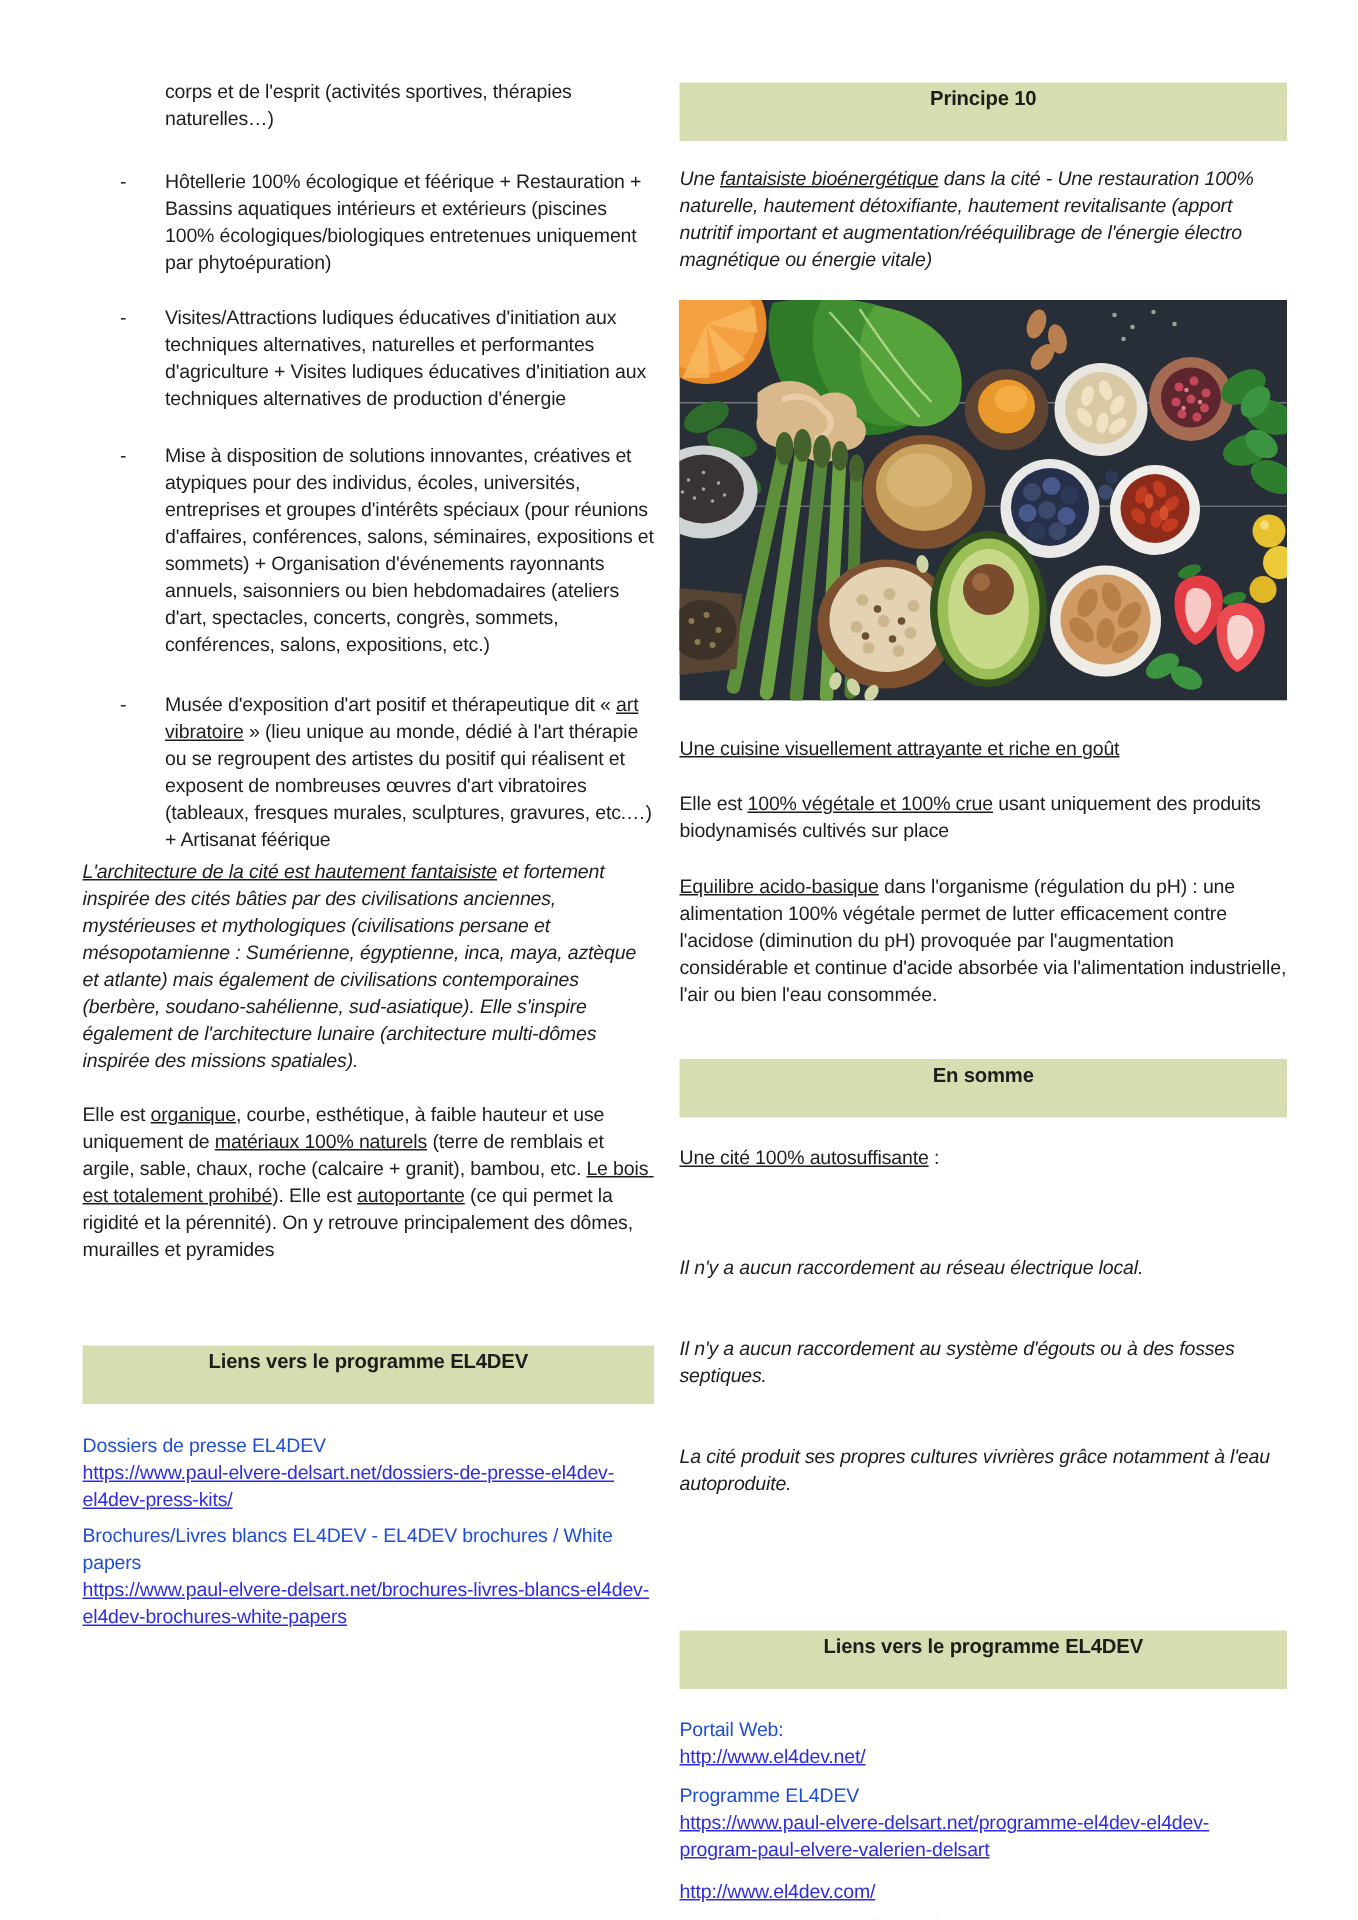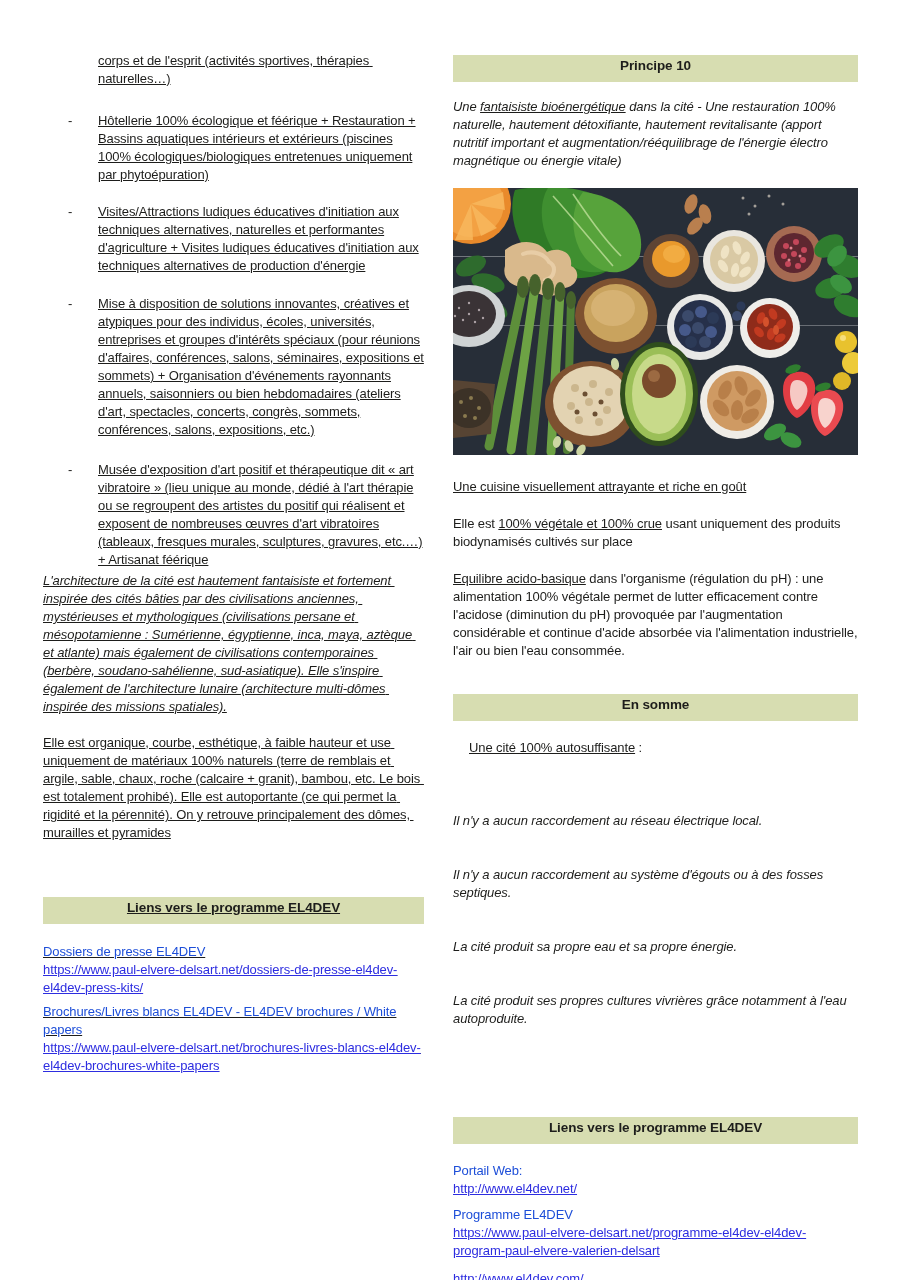--- a/index.html
+++ b/index.html
@@ -2,25 +2,25 @@
 <html lang="fr"><head>
 <meta charset="utf-8">
 <style>
   html,body{margin:0;padding:0;background:#ffffff;}
   .page{
     position:relative;width:905px;height:1280px;background:#ffffff;overflow:hidden;
     font-family:"Liberation Sans",sans-serif;color:#1d1d1b;
     font-size:13px;line-height:18px;letter-spacing:-0.1px;
   }
   .col{position:absolute;top:0;}
-  .col-left{left:43px;width:381px;text-decoration:underline;}
+  .col-left{left:55px;width:381px;}
   .col-right{left:453px;width:405px;}
 
   .hdr{
-    background:#d7ddb1;height:27px;line-height:21px;text-align:center;
+    background:#d7ddb1;height:39px;line-height:21px;text-align:center;
     font-weight:bold;font-size:13.5px;color:#1d1d1b;
   }
   .para{white-space:pre-wrap;}
   .it{font-style:italic;}
   .seg-u{text-decoration:underline;}
 
   .bullet{position:relative;padding-left:55px;}
   .bullet .dash{position:absolute;left:25px;top:0;}
   .indented{padding-left:55px;}
 
@@ -38,21 +38,21 @@
   .lg1{margin-top:19px;} .lg2{margin-top:6px;}
 
   .rhdr1{margin-top:55px;}
   .principle{margin-top:16px;}
   .figure{margin-top:18px;width:405px;height:267px;}
   .figure svg{display:block;}
   .cuisine{margin-top:23px;text-decoration:underline;}
   .vegetal{margin-top:19px;}
   .equilibre{margin-top:19px;}
   .rhdr2{margin-top:34px;}
-  .autosuff{margin-top:18px;margin-left:16px;}
+  .autosuff{margin-top:18px;}
   .autonomy{margin-top:19px;}
   .rhdr3{margin-top:53px;}
   .rg1{margin-top:18px;} .rg2{margin-top:8px;} .rg3{margin-top:10px;}
   .rg4{margin-top:6px;}
 </style>
 </head>
 <body>
 
 <div class="page">
 
@@ -336,21 +336,20 @@
 
     <div class="para equilibre"><span class="seg-u">Equilibre acido-basique</span><span> dans l'organisme (régulation du pH) : une alimentation 100% végétale permet de lutter efficacement contre l'acidose (diminution du pH) provoquée par l'augmentation considérable et continue d'acide absorbée via l'alimentation industrielle, l'air ou bien l'eau consommée.</span></div>
 
     <div class="hdr rhdr2">En somme</div>
 
     <div class="para autosuff"><span class="seg-u">Une cité 100% autosuffisante</span><span> :</span></div>
 
     <div class="para it autonomy">
       <div>Il n'y a aucun raccordement au réseau électrique local.</div>
       <div>Il n'y a aucun raccordement au système d'égouts ou à des fosses septiques.</div>
-      <div>La cité produit sa propre eau et sa propre énergie.</div>
       <div>La cité produit ses propres cultures vivrières grâce notamment à l'eau autoproduite.</div>
     </div>
 
     <div class="hdr rhdr3">Liens vers le programme EL4DEV</div>
 
     <div class="rg1">
       <div class="linklabel">Portail Web:</div>
       <a class="doclink">http://www.el4dev.net/</a>
     </div>
 

